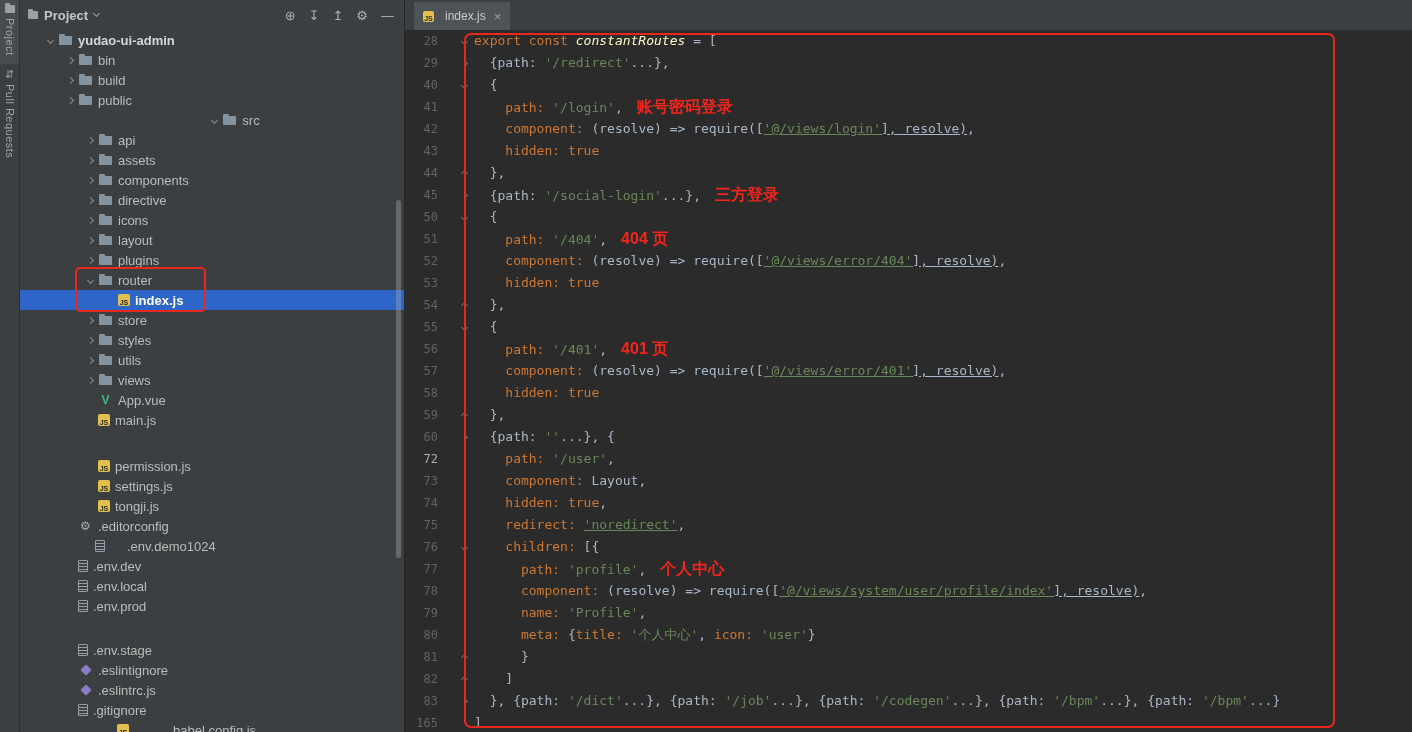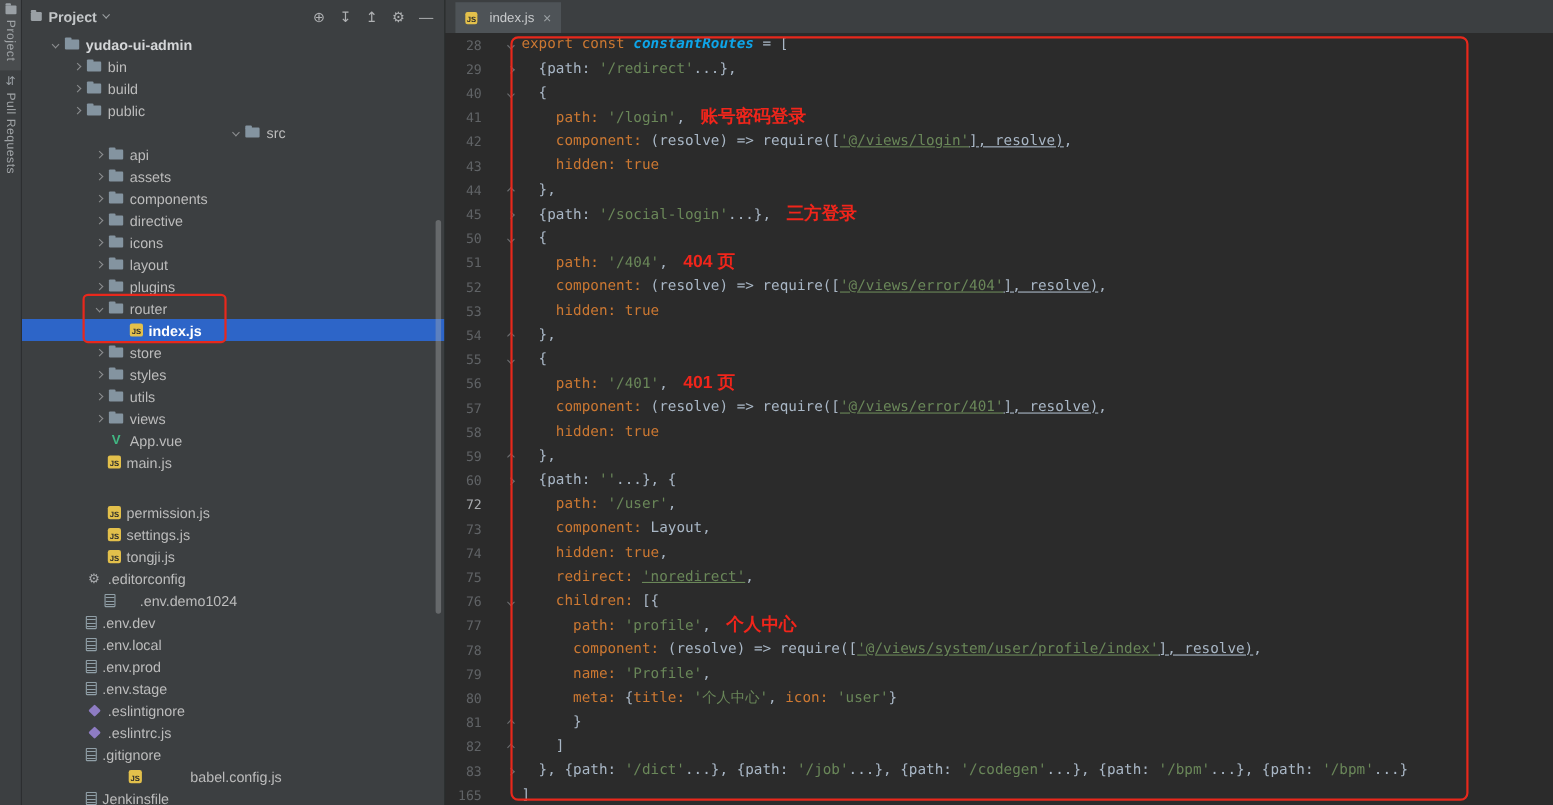--- a/index.html
+++ b/index.html
@@ -117,21 +117,21 @@
   }
   .ln.current { color:#a7aaad; }
   .fold-cell { width:36px; flex-shrink:0; display:flex; justify-content:flex-end; padding-right:7px; align-items:center; }
   .fold-cell .chev { border-color:#6c6f72; }
   .code { white-space:pre; }
   .tk-plain  { color:#a9b7c6; }
   .tk-plainu { color:#a9b7c6; text-decoration:underline; }
   .tk-kw     { color:#cc7832; }
   .tk-str    { color:#6a8759; }
   .tk-link   { color:#6a8759; text-decoration:underline; }
-  .tk-cname  { color:#0ea5e9; font-weight:bold; font-style:italic; }
+  .tk-cname  { color:#fef9c3; font-weight:normal; font-style:italic; }
   .tk-red    {
     color:#f1251b; font-family:"Liberation Sans",sans-serif; font-weight:bold;
     font-size:16px; margin-left:14px; line-height:22px;
   }
   .editor-red-box {
     position:absolute; left:59px; top:3px; width:871px; height:695px;
     border:2px solid #e8281c; border-radius:7px; pointer-events:none;
   }
 </style>
 </head>
@@ -331,21 +331,21 @@
         <div class="tree-row" style="padding-left: 42px;">
           <span class="chev-cell"></span>
           <span class="ic ic-text"></span>
           <span class="tree-label">.env.local</span>
         </div>
         <div class="tree-row" style="padding-left: 42px;">
           <span class="chev-cell"></span>
           <span class="ic ic-text"></span>
           <span class="tree-label">.env.prod</span>
         </div>
-        <div class="tree-row" style="padding-left: 42px;">
+        <div class="tree-row" style="padding-left: 42px; margin-top: 24px;">
           <span class="chev-cell"></span>
           <span class="ic ic-text"></span>
           <span class="tree-label">.env.stage</span>
         </div>
         <div class="tree-row" style="padding-left: 42px;">
           <span class="chev-cell"></span>
           <span class="ic ic-eslint">
             <span></span>
           </span>
           <span class="tree-label">.eslintignore</span>

